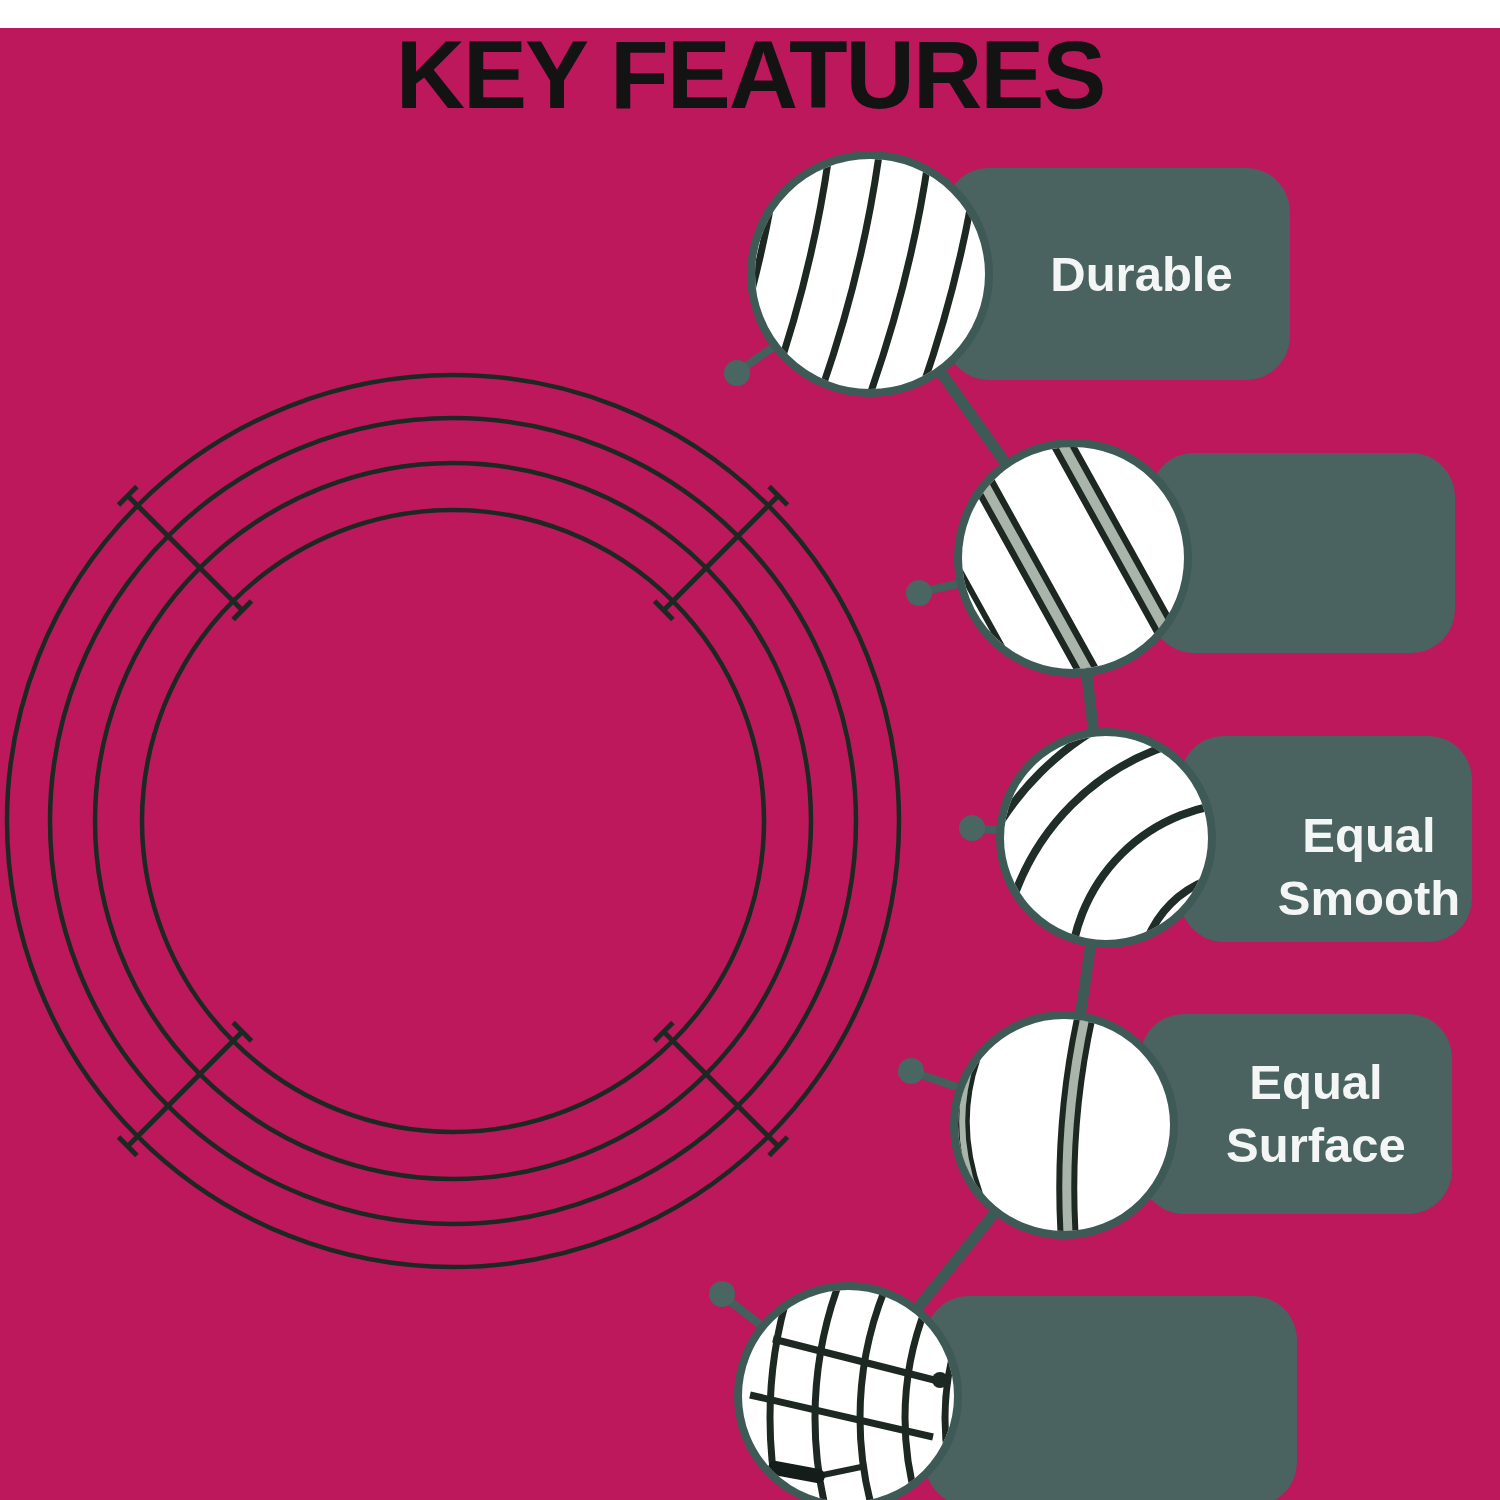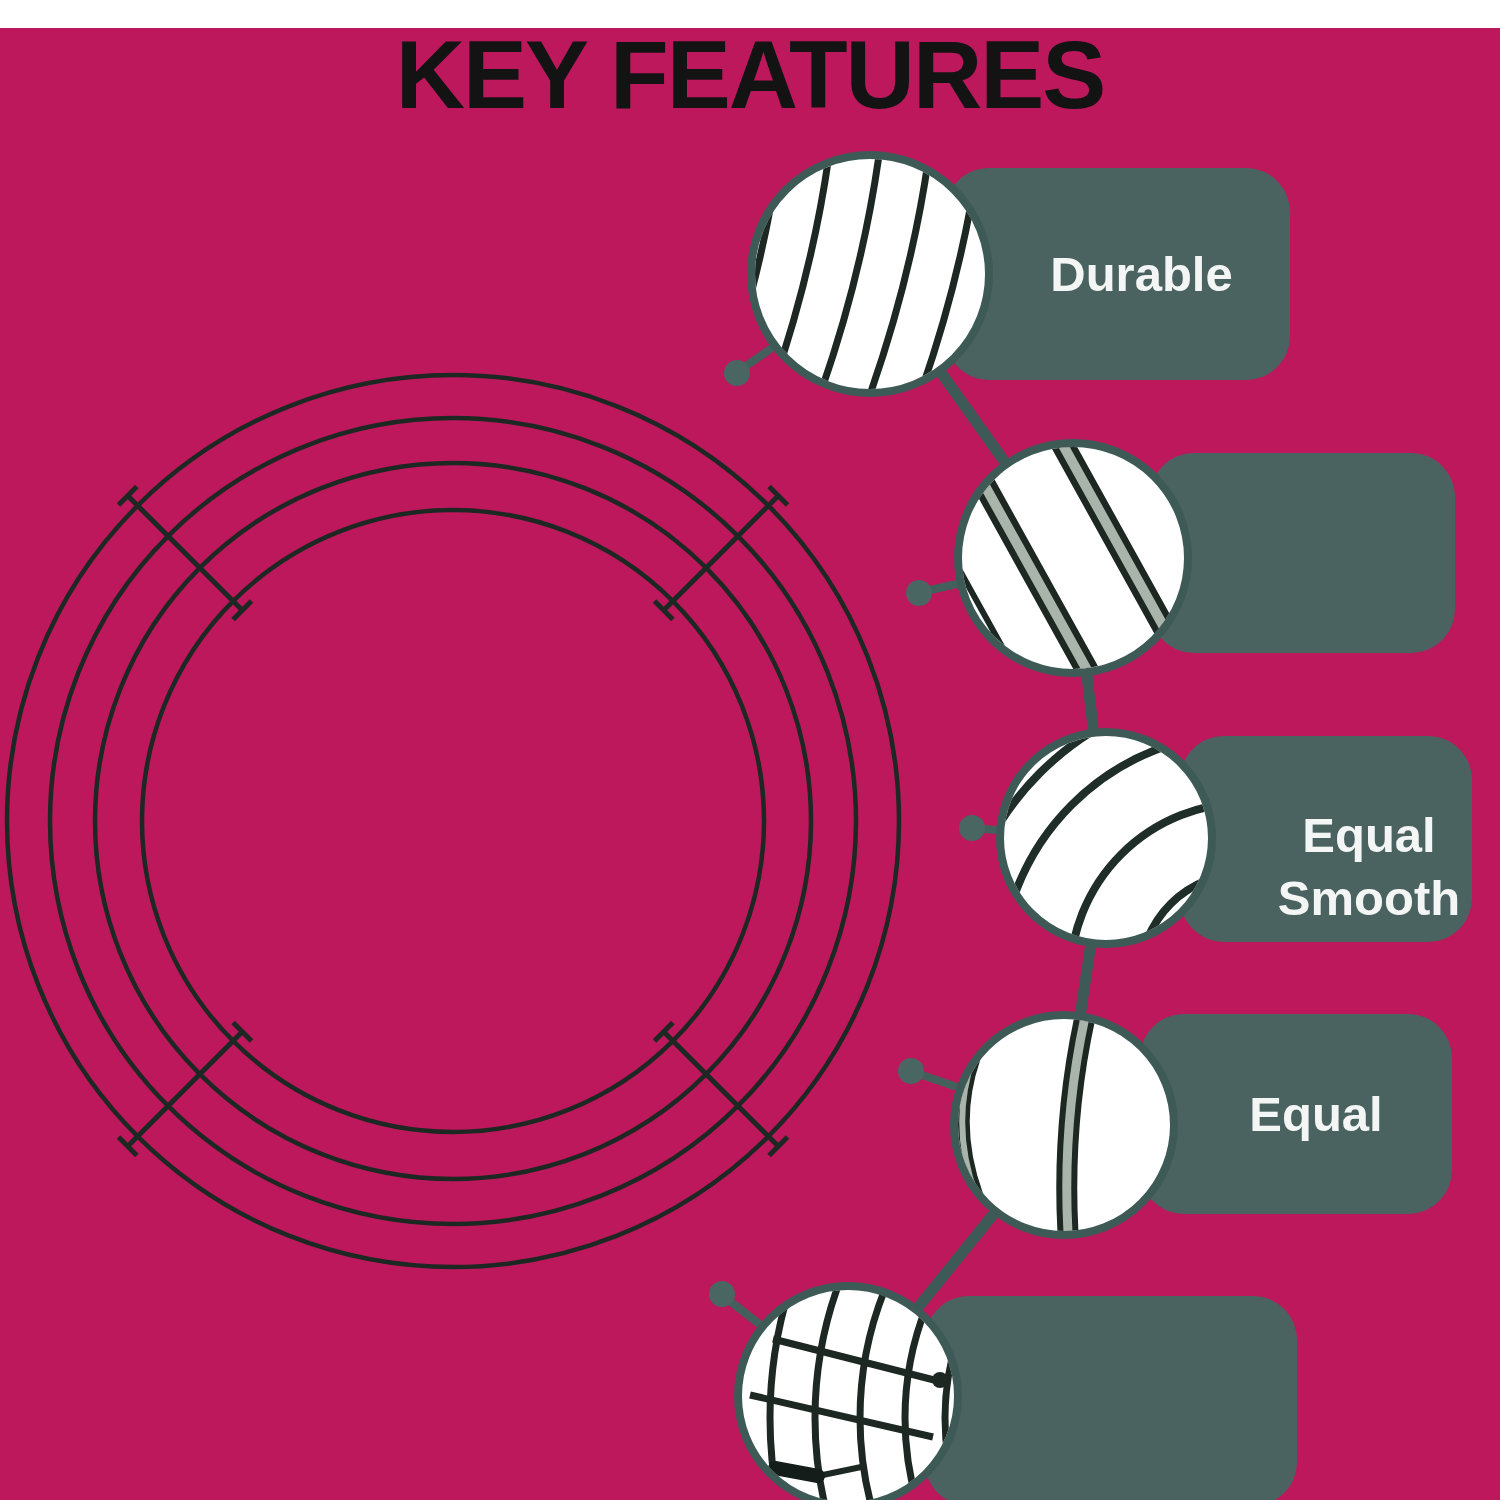--- a/index.html
+++ b/index.html
@@ -178,16 +178,17 @@
   </div>
 
 
   <div class="label" style="left:1242px; top:708px;  width:254px; height:262px;">
     <span>Equal</span>
     <span>Smooth</span>
   </div>
 
   <div class="label" style="left:1180px; top:986px;  width:272px; height:200px;">
     <span>Equal</span>
+    <span>Surface</span>
   </div>
 
 
 </div>
 
 </body></html>

